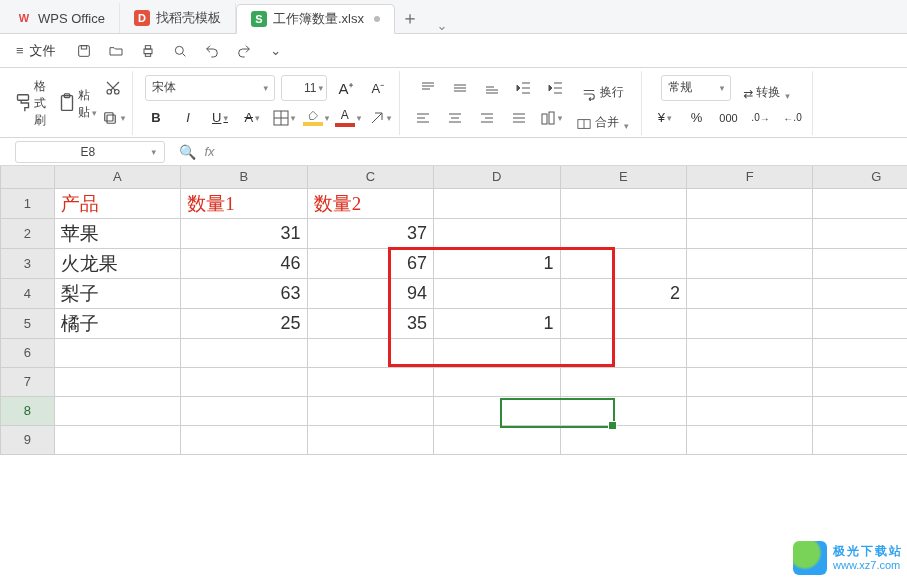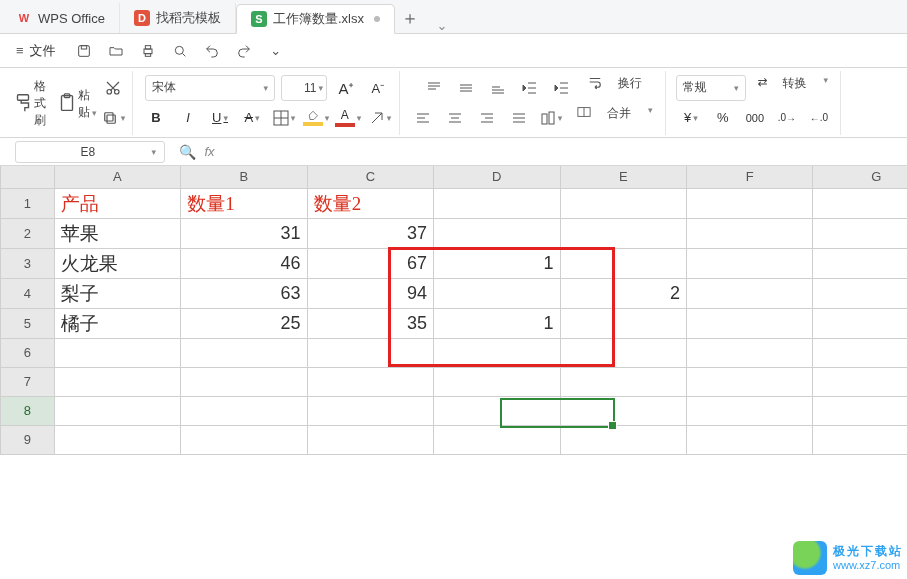--- a/index.html
+++ b/index.html
@@ -44,21 +44,21 @@
   .menu-item.active{color:var(--accent);border-bottom:2px solid var(--accent);padding-bottom:6px;}
 
   
   .ribbon{height:70px;background:#fff;border-bottom:1px solid var(--border);display:flex;align-items:center;padding:2px 6px;gap:4px;}
   .rgroup{display:flex;flex-direction:column;align-items:center;justify-content:center;height:64px;padding:0 6px;border-right:1px solid var(--border-light);}
   .rgroup-row{display:flex;align-items:center;gap:6px;height:30px;}
   .rbtn-v{display:flex;flex-direction:row;align-items:center;justify-content:center;width:44px;height:60px;font-size:12px;color:#444;}
   .rbtn-v .ic{height:26px;display:flex;align-items:center;justify-content:center;}
   .rbtn-v .lbl{margin-top:2px;}
   .rbtn-s{width:26px;height:24px;display:flex;align-items:center;justify-content:center;border-radius:3px;}
-  .rbtn-txt{height:26px;display:flex;align-items:flex-start;gap:15px;padding:0 6px;font-size:12px;color:#444;}
+  .rbtn-txt{height:26px;display:flex;align-items:flex-end;gap:3px;padding:0 6px;font-size:12px;color:#444;}
   .rbtn-txt .drop{font-size:9px;color:#888;}
   .drop{font-size:9px;color:#888;margin-left:2px;}
   .select{height:26px;border:1px solid var(--border);border-radius:3px;display:flex;align-items:center;padding:0 6px;background:#fff;font-size:12px;color:#444;}
   .font-name{width:130px;justify-content:space-between;}
   .font-size{width:46px;justify-content:space-between;padding-left:22px;}
   .swatch{width:20px;height:4px;display:block;margin-top:1px;}
   .ico-svg{width:16px;height:16px;}
 
   
   .formula-bar{height:28px;display:flex;align-items:center;border-bottom:1px solid var(--border);background:#fff;}

